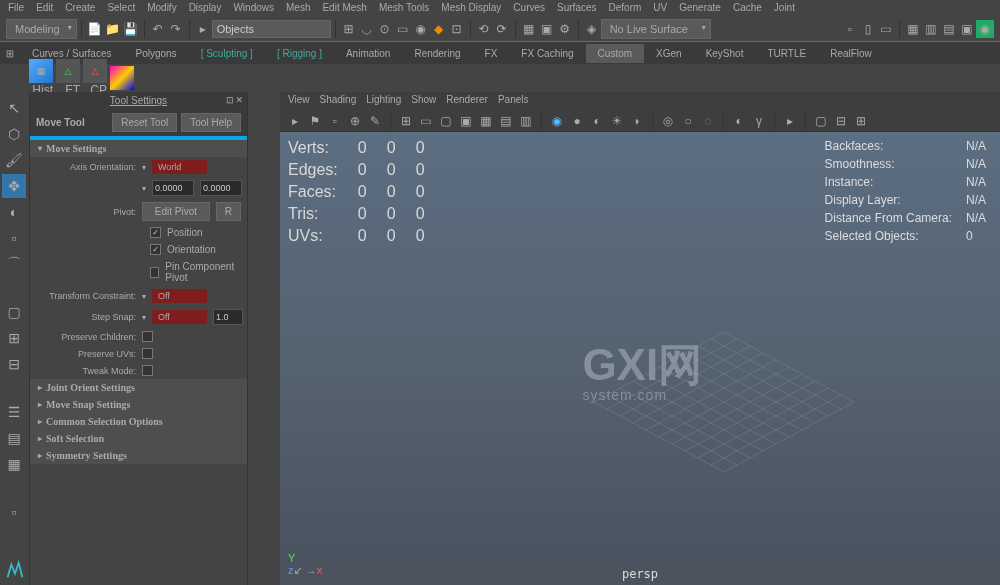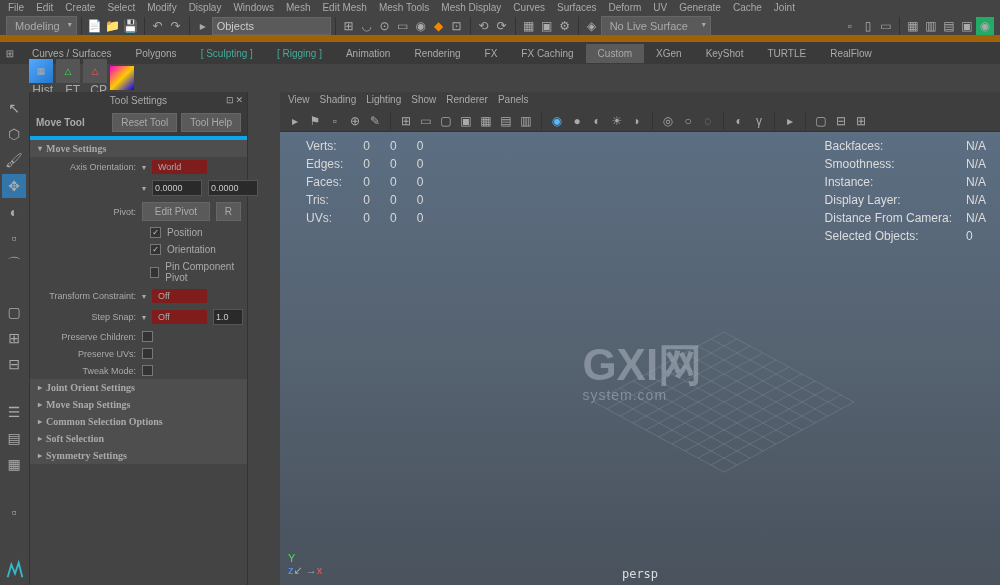--- a/index.html
+++ b/index.html
@@ -1,21 +1,21 @@
 <!DOCTYPE html>
 <html><head>
 <meta charset="utf-8">
 <style>
 * { margin: 0; padding: 0; box-sizing: border-box; font-family: Arial, sans-serif; }
 body { background: #444444; color: #aaa; font-size: 11px; width: 1000px; height: 585px; overflow: hidden; }
 
 .menubar { background: #444; height: 16px; display: flex; gap: 12px; padding: 2px 8px; font-size: 10px; }
 .menubar span { cursor: pointer; }
 
-.toolbar1 { background: #444; height: 26px; display: flex; align-items: center; gap: 0; padding: 2px 6px; border-bottom: 7px solid #a16207; }
+.toolbar1 { background: #444; height: 26px; display: flex; align-items: center; gap: 0; padding: 2px 6px; border-bottom: 1px solid #a16207; }
 .dropdown-btn { background: #5a5a5a; padding: 3px 16px 3px 8px; font-size: 11px; border: 1px solid #666; position: relative; }
 .dropdown-btn::after { content: '▾'; position: absolute; right: 4px; font-size: 8px; }
 .sep { width: 1px; height: 18px; background: #333; margin: 0 4px; }
 .tb-icon { width: 18px; height: 18px; display: flex; align-items: center; justify-content: center; font-size: 12px; cursor: pointer; }
 .textinput { background: #5a5a5a; border: 1px solid #666; color: #ccc; padding: 2px 4px; font-size: 11px; width: 119px; }
 
 .tabbar { background: #3a3a3a; height: 22px; display: flex; align-items: center; font-size: 10px; }
 .tab { padding: 4px 12px; cursor: pointer; }
 .tab.active { background: #5a5a5a; }
 .tab.bracket-green { color: #4a9; }
@@ -30,39 +30,39 @@
 .shelf-icon.colorful { background: linear-gradient(135deg,#f0c,#fc0,#00f); }
 .shelf-label { font-size: 12px; text-align: right; width: 24px; }
 
 .main { display: flex; height: calc(585px - 92px); }
 .toolbox { width: 30px; background: #444; border-right: 1px solid #333; display: flex; flex-direction: column; gap: 2px; padding: 4px 2px; }
 .tool { width: 24px; height: 24px; display: flex; align-items: center; justify-content: center; cursor: pointer; font-size: 14px; }
 .tool.active { background: #37a; }
 .tool-gap { height: 20px; }
 
 .settings-panel { width: 218px; background: #444; border-right: 1px solid #333; display: flex; flex-direction: column; font-size: 10px; }
-.panel-title { background: #3a3a3a; padding: 3px 8px; display: flex; justify-content: center; position: relative; }
+.panel-title { background: #3a3a3a; padding: 3px 8px; display: flex; justify-content: center; position: relative; text-decoration: underline; }
 .panel-title .icons { position: absolute; right: 4px; display: flex; gap: 2px; font-size: 9px; }
 .tool-name-row { display: flex; align-items: center; padding: 4px 6px; gap: 4px; background: #3a3a3a; border-bottom: 4px solid #0ea5e9; }
 .btn { background: #5a5a5a; border: 1px solid #666; padding: 3px 8px; font-size: 10px; cursor: pointer; }
 .section-header { background: #4e4e4e; padding: 3px 8px; display: flex; align-items: center; gap: 4px; font-weight: bold; font-size: 10px; font-family: Liberation Serif, serif; }
 .section-header::before { content: '▾'; font-size: 8px; }
 .section-header.collapsed::before { content: '▸'; }
 .prop-row { display: flex; align-items: center; padding: 3px 6px; gap: 6px; }
 .prop-label { flex: 0 0 100px; text-align: right; font-size: 9px; }
 .prop-val { background: #7f1d1d; padding: 2px 6px; font-size: 9px; flex: 0 0 55px; }
-.numinput { background: #2a2a2a; border: 1px solid #555; color: #ccc; padding: 2px; width: 50px; font-size: 9px; }
+.numinput { background: #2a2a2a; border: 1px solid #555; color: #ccc; padding: 2px; width: 42px; font-size: 9px; }
 .checkbox { width: 11px; height: 11px; border: 1px solid #777; background: #333; display: inline-flex; align-items: center; justify-content: center; }
 .checkbox.checked::after { content: '✓'; font-size: 8px; color: #ccc; }
 
 .viewport-area { flex: 1; display: flex; flex-direction: column; background: #ffffff; margin-left: 32px; }
 .vp-menubar { height: 18px; display: flex; gap: 10px; padding: 2px 8px; font-size: 10px; background: #3e3e3e; }
 .vp-toolbar { height: 22px; display: flex; align-items: center; gap: 2px; padding: 2px 6px; background: #3e3e3e; border-bottom: 1px solid #333; }
 .viewport { flex: 1; background: linear-gradient(180deg, #5c6e82 0%, #556270 50%, #49525d 100%); position: relative; overflow: hidden; }
-.hud-stats { position: absolute; top: 4px; left: 24px; font-family: monospace; font-size: 12px; color: #d8d8d8; }
+.hud-stats { position: absolute; top: 4px; left: 6px; font-family: monospace; font-size: 16px; color: #d8d8d8; }
 .hud-stats td { padding: 1px 18px 1px 0; }
 .hud-right { position: absolute; top: 4px; right: 6px; font-family: monospace; font-size: 12px; color: #ddd; text-align: left; }
 .hud-right td { padding: 1px 6px; }
 .grid { position: absolute; left: 50%; top: 42%; transform: translateX(-20%); }
 .watermark { position: absolute; left: 42%; top: 45%; font-size: 44px; font-weight: bold; color: rgba(180,190,200,0.5); font-family: Georgia,serif; }
 .watermark .sub { font-size: 14px; font-weight: normal; display: block; margin-top: -8px; letter-spacing: 1px; }
 .axis-gizmo { position: absolute; bottom: 8px; left: 8px; font-family: monospace; font-size: 11px; }
 .axis-gizmo .y { color: #5d5; }
 .axis-gizmo .x { color: #f55; }
 .axis-gizmo .z { color: #59f; }

